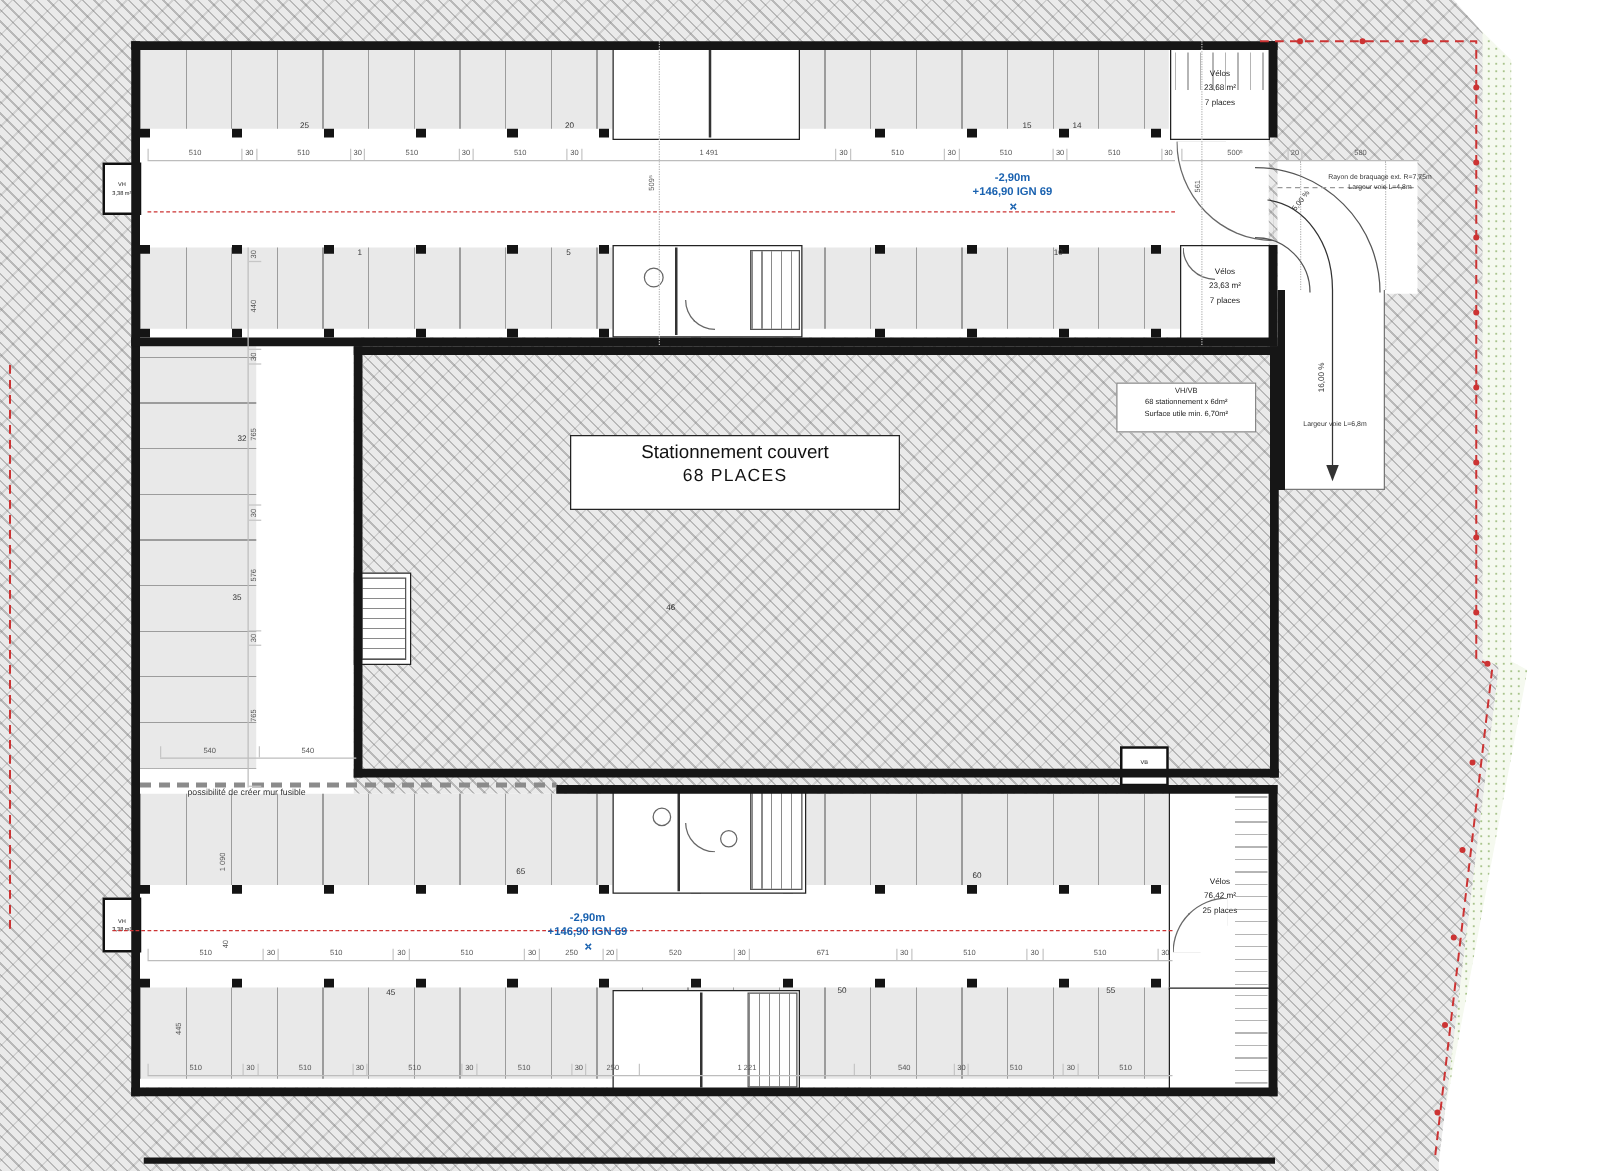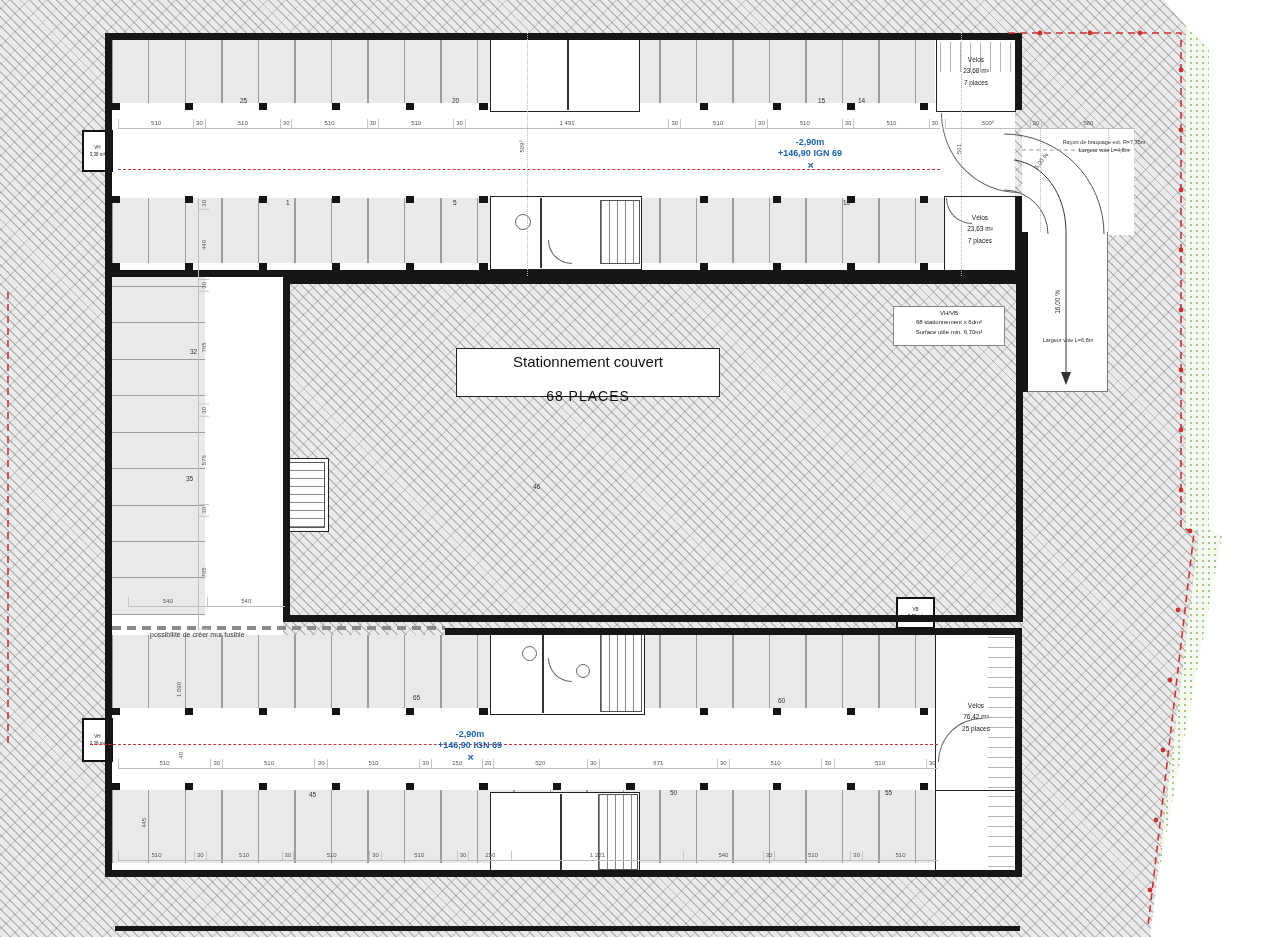--- a/index.html
+++ b/index.html
@@ -41,21 +41,21 @@
   .dim-col span{min-height:9px;display:flex;align-items:center;justify-content:center;
     border-top:1px solid #c6c6c6;writing-mode:vertical-rl;transform:rotate(180deg)}
   .vlabel{writing-mode:vertical-rl;transform:rotate(180deg);font-size:6px;color:#555;white-space:nowrap}
   .num{font-size:6.5px;color:#333}
   .bluetext{color:#1a62b0;font-size:9px;text-align:center;line-height:1.25;font-weight:bold}
   .marker{display:block;color:#1a62b0;font-size:8px;transform:rotate(45deg);margin-top:1px}
   .label-sm{font-size:6.5px;color:#222;text-align:center;line-height:1.75}
   .label-xs{font-size:5.5px;color:#333;text-align:center;line-height:1.5}
   .titlebox{background:#fff;border:1.2px solid #222;text-align:center;padding-top:4px}
   .titlebox .t1{font-size:15px;color:#111}
-  .titlebox .t2{font-size:14px;color:#111;letter-spacing:1px;margin-top:18px}
+  .titlebox .t2{font-size:14px;color:#111;letter-spacing:1px;margin-top:2px}
   .annotbox{background:#fff;border:1px solid #888;font-size:6px;color:#222;
     text-align:center;line-height:1.55;padding-top:2px}
   .ventbox{background:#fff;border:2.5px solid #111;font-size:4.5px;color:#222;
     text-align:center;line-height:1.6;display:flex;flex-direction:column;justify-content:center}
 </style>
 </head>
 <body>
 
 <div class="abs greenband" style="left:0;top:0;width:1280px;height:937px;
      clip-path:polygon(1160px 0px,1209px 48px,1209px 529px,1222px 536px,1147px 937px,1100px 937px,1100px 0px)"></div>
@@ -274,21 +274,21 @@
 <span class="abs num" style="left:843px;top:199px">10</span>
 <span class="abs num" style="left:190px;top:348px">32</span>
 <span class="abs num" style="left:186px;top:475px">35</span>
 <span class="abs num" style="left:533px;top:483px">46</span>
 <span class="abs num" style="left:413px;top:694px">65</span>
 <span class="abs num" style="left:778px;top:697px">60</span>
 <span class="abs num" style="left:309px;top:791px">45</span>
 <span class="abs num" style="left:670px;top:789px">50</span>
 <span class="abs num" style="left:885px;top:789px">55</span>
 
-<div class="abs titlebox" style="left:456px;top:348px;width:264px;height:49px">
+<div class="abs titlebox" style="left:456px;top:348px;width:264px;height:60px">
   <div class="t1">Stationnement couvert</div>
   <div class="t2">68 PLACES</div>
 </div>
 
 <div class="abs bluetext" style="left:758px;top:137px;width:104px">
   <div>-2,90m</div>
   <div>+146,90 IGN 69</div>
   <span class="marker">✛</span>
 </div>
 <div class="abs bluetext" style="left:418px;top:729px;width:104px">

